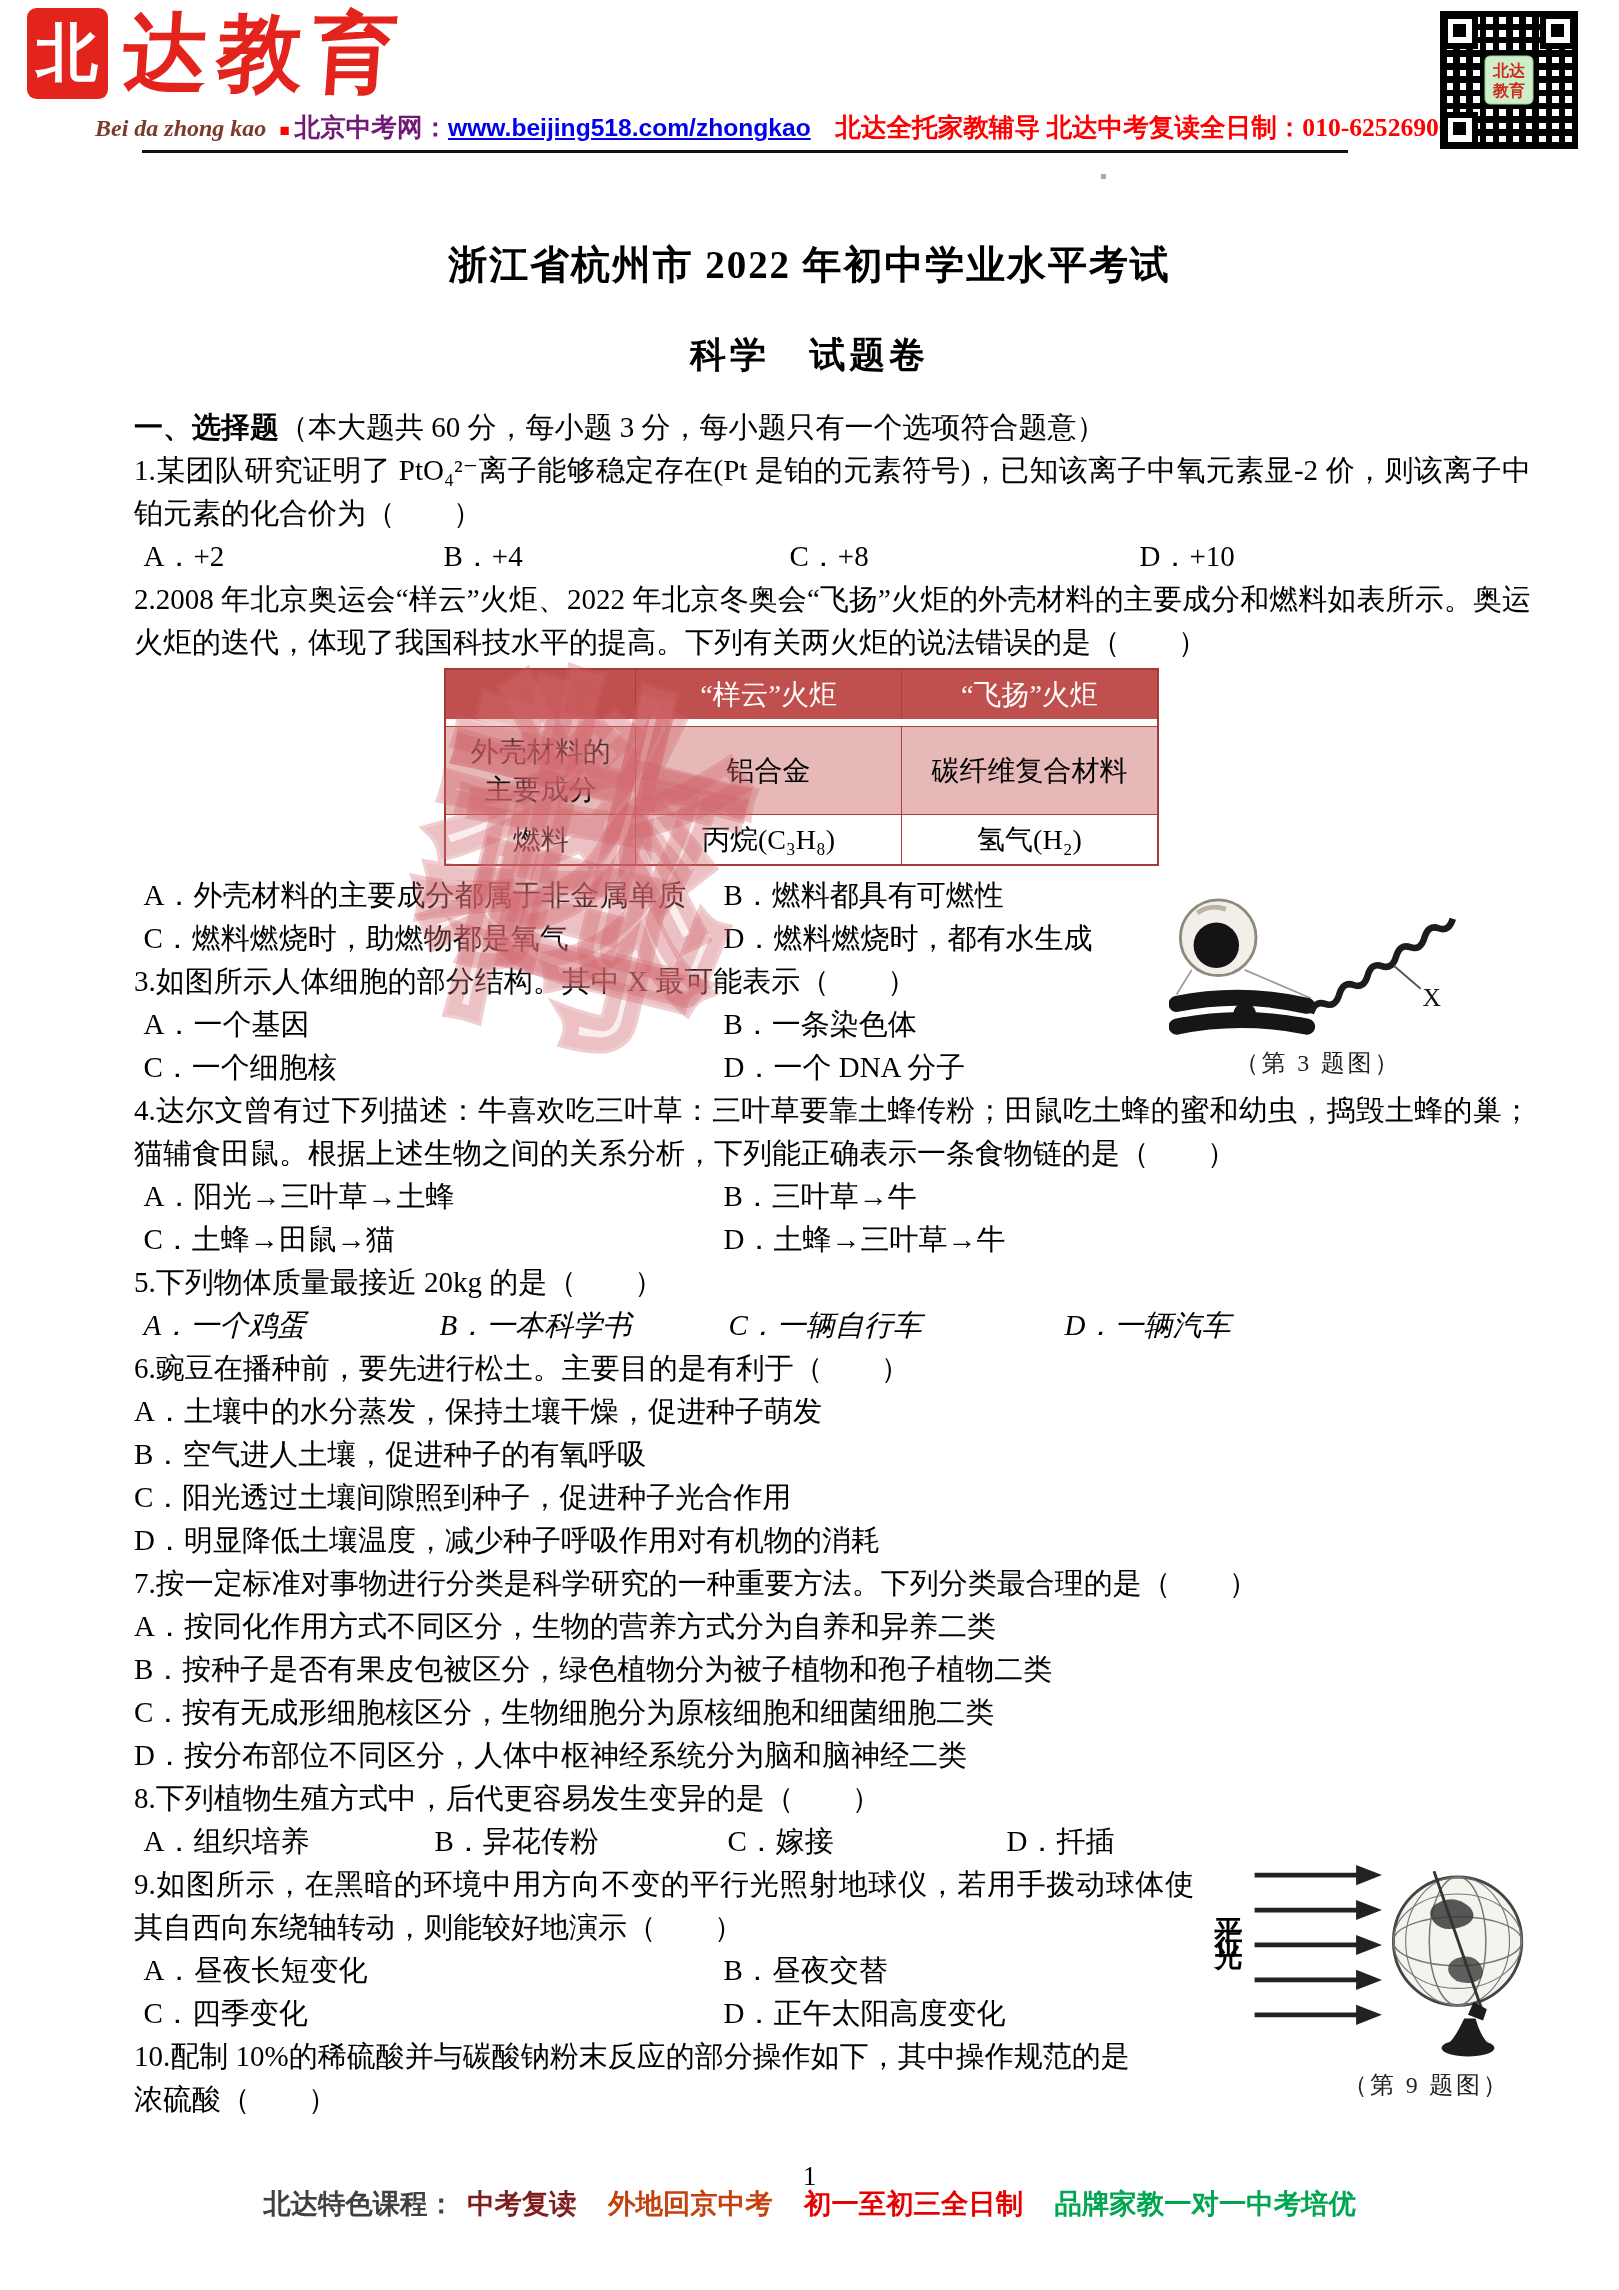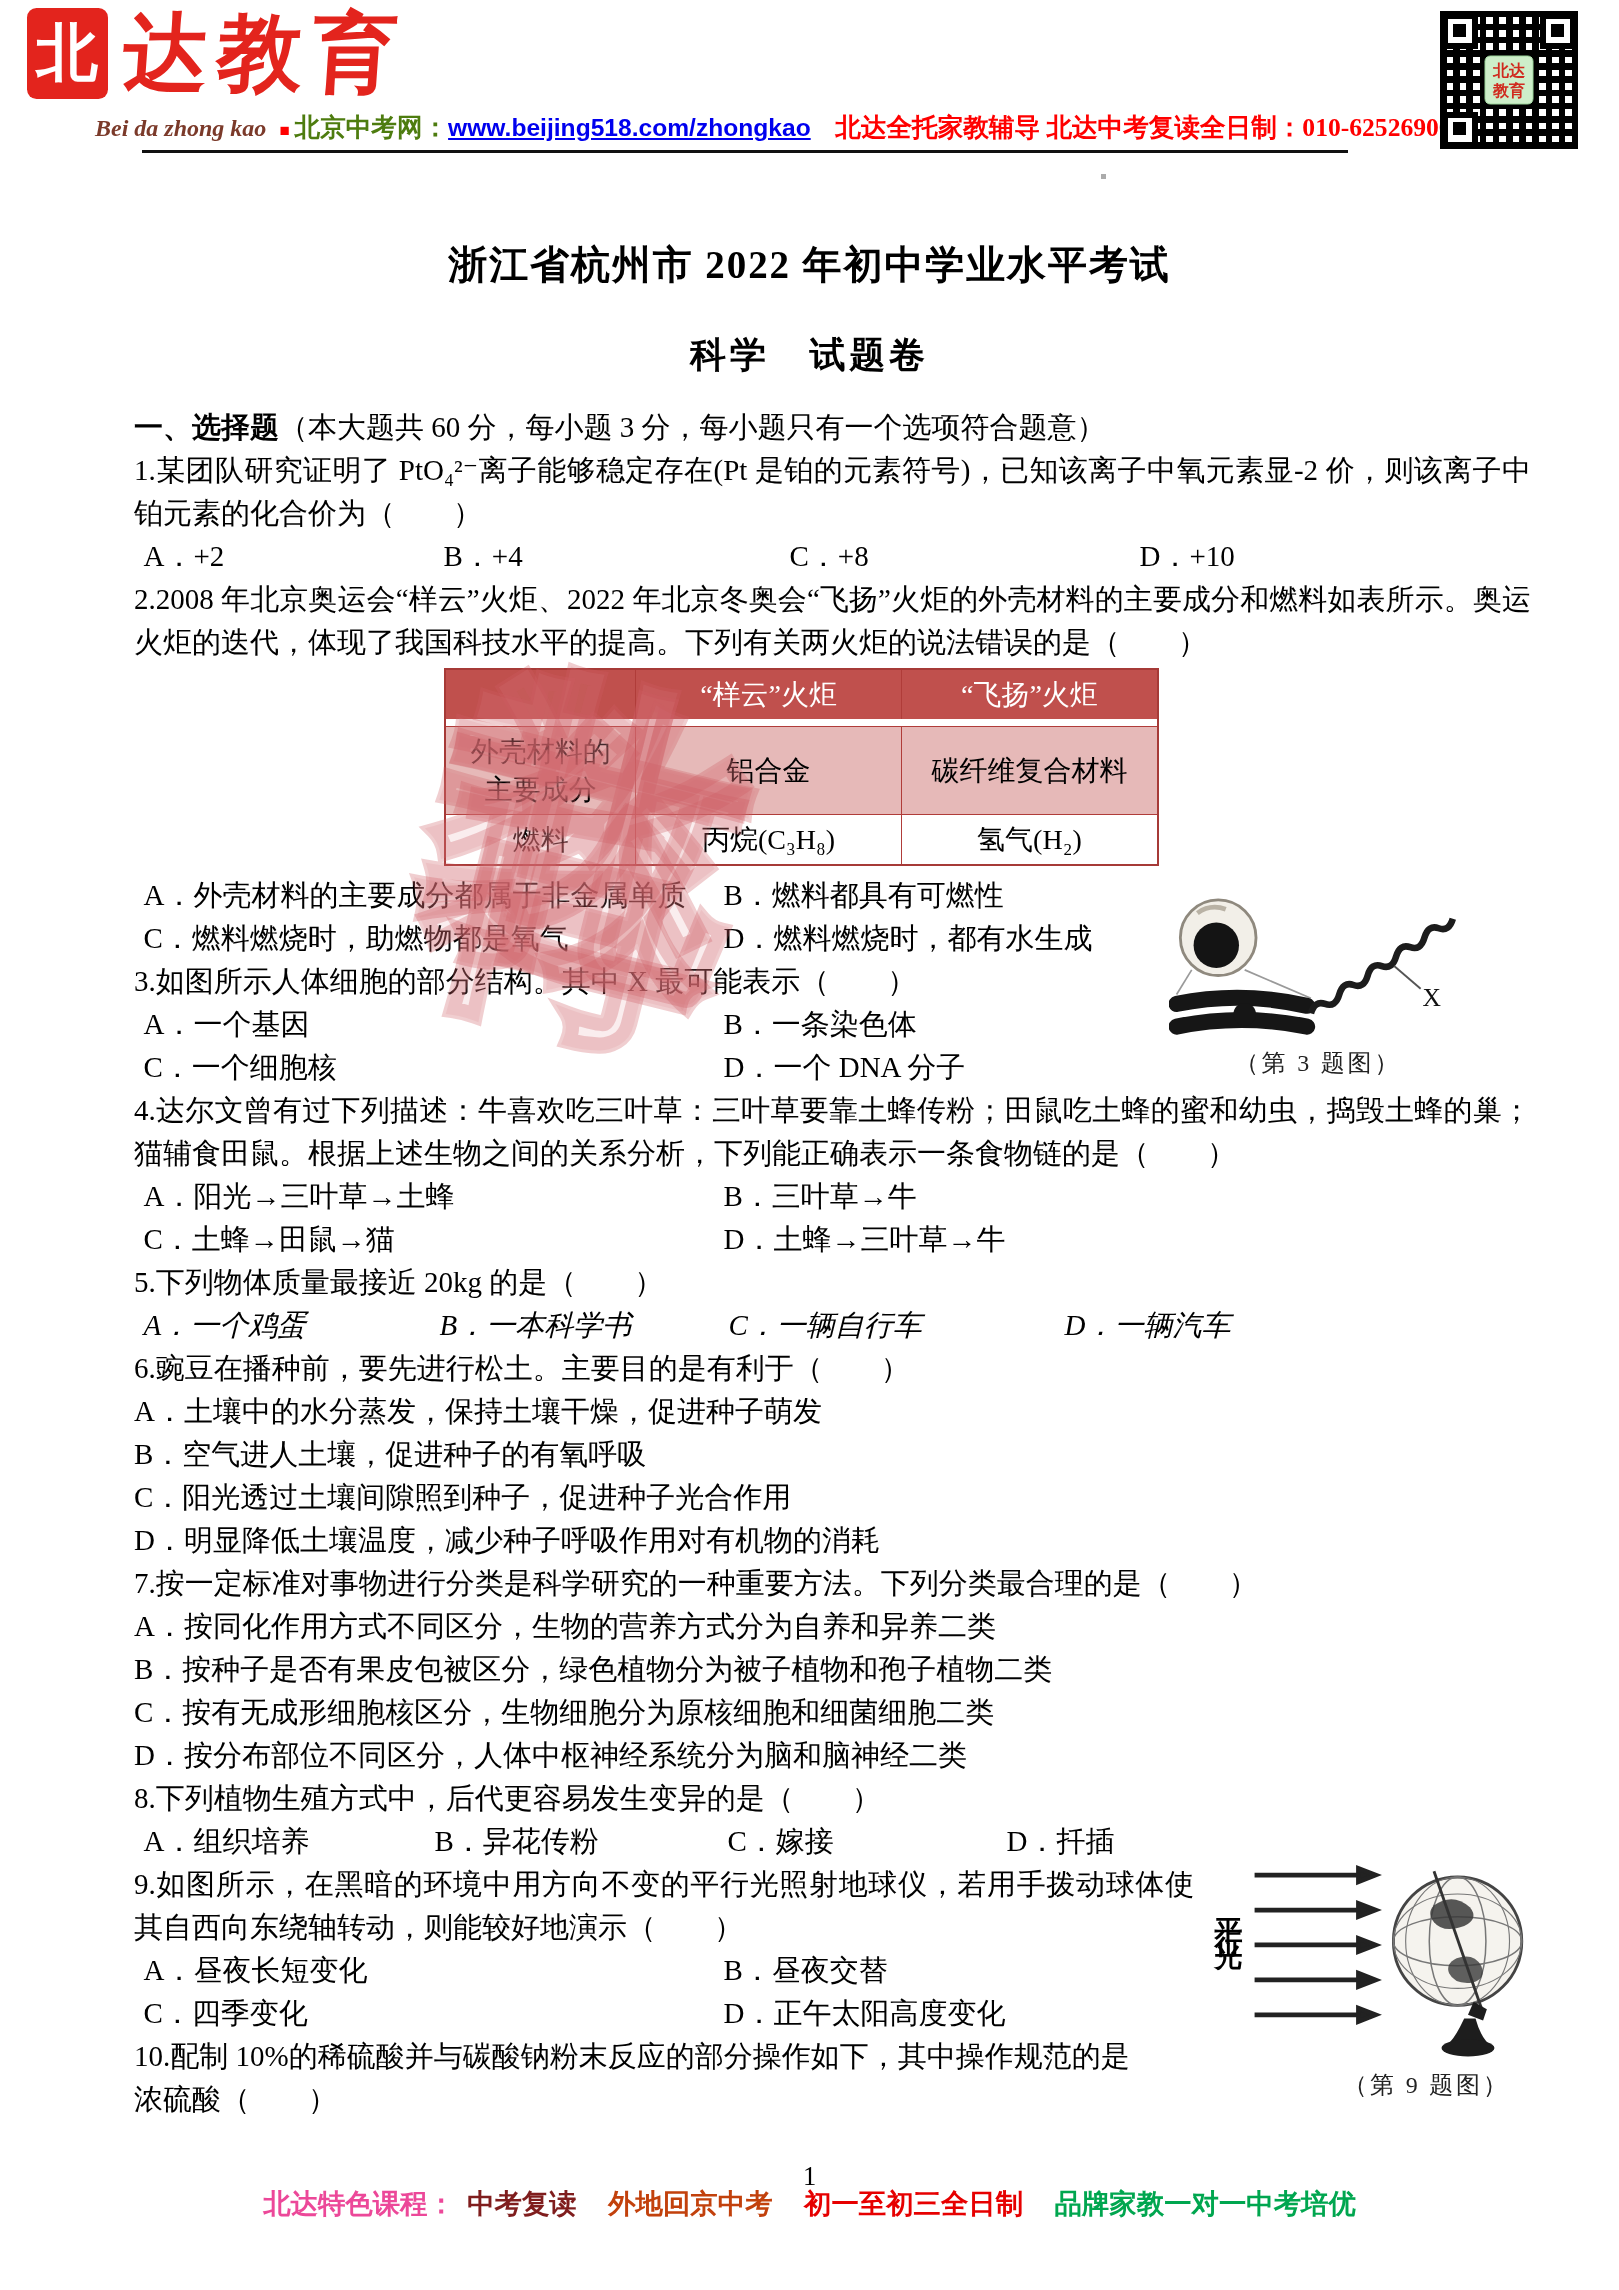--- a/index.html
+++ b/index.html
@@ -9,21 +9,21 @@
   
   .logo{position:absolute;left:26.5px;top:7.6px;display:flex;align-items:flex-start;gap:15px;}
   .logo-seal{width:81px;height:91px;background:#e3241d;color:#fff;font-size:62px;font-weight:bold;
              display:flex;align-items:center;justify-content:center;border-radius:9.5px;}
   .logo-text{font-size:85px;line-height:91px;font-weight:bold;color:#e3241d;letter-spacing:9.5px;
              transform:skewX(-4deg);}
   .header-line{position:absolute;left:95px;top:110px;display:flex;align-items:baseline;
                white-space:nowrap;font-size:25.6px;font-weight:bold;}
   .tagline{font-style:italic;color:#7b3a2a;font-size:24px;margin-right:13.2px;}
   .bullet{color:#f00;font-size:17px;margin-right:4.7px;}
-  .site-label{color:#4d7c0f;font-family:Liberation Mono, monospace;}
+  .site-label{color:#701a75;font-family:Liberation Mono, monospace;}
   .site-url{color:#0000ee;text-decoration:underline;font-family:"Liberation Sans",sans-serif;
             font-size:24.6px;margin-right:24.6px;cursor:pointer;}
   .promo{color:#f00;}
   .rule{position:absolute;left:142px;top:150px;width:1206px;height:2.8px;background:#111;}
   .stray-dot{position:absolute;left:1101px;top:174px;width:4.7px;height:4.7px;background:#888;opacity:.7;}
 
   
   .qr{position:absolute;left:1440px;top:11.4px;width:138px;height:138px;background:#fff;
       background-image:repeating-linear-gradient(0deg,#000 0 6.6px,transparent 6.6px 13.2px),
                        repeating-linear-gradient(90deg,#000 0 6.6px,#fff 6.6px 13.2px);}
@@ -74,21 +74,21 @@
   .fig-caption{font-size:24px;letter-spacing:2.8px;color:#222;margin-top:1.9px;text-align:center;}
   .fig9 .fig-caption{padding-left:104px;}
   .parallel-label{position:absolute;left:0;top:36px;writing-mode:vertical-rl;font-size:28px;
                   font-weight:bold;letter-spacing:11.4px;}
 
   
   .page-num{position:absolute;top:2161px;left:0;width:1619px;text-align:center;font-size:26.5px;}
   .footer{position:absolute;top:2186px;left:0;width:1619px;text-align:center;font-size:27.4px;
           font-weight:bold;white-space:nowrap;}
   .footer span{margin:0 12.3px;}
-  .f-label{color:#ec4899;margin-right:0 !important;}
+  .f-label{color:#404040;margin-right:0 !important;}
   .f-blue{color:#7f1d1d;}
   .f-brown{color:#c2410c;}
   .f-red{color:#e60000;}
   .f-green{color:#00a64f;}
 </style>
 </head>
 <body>
 
 <div class="page">
 

